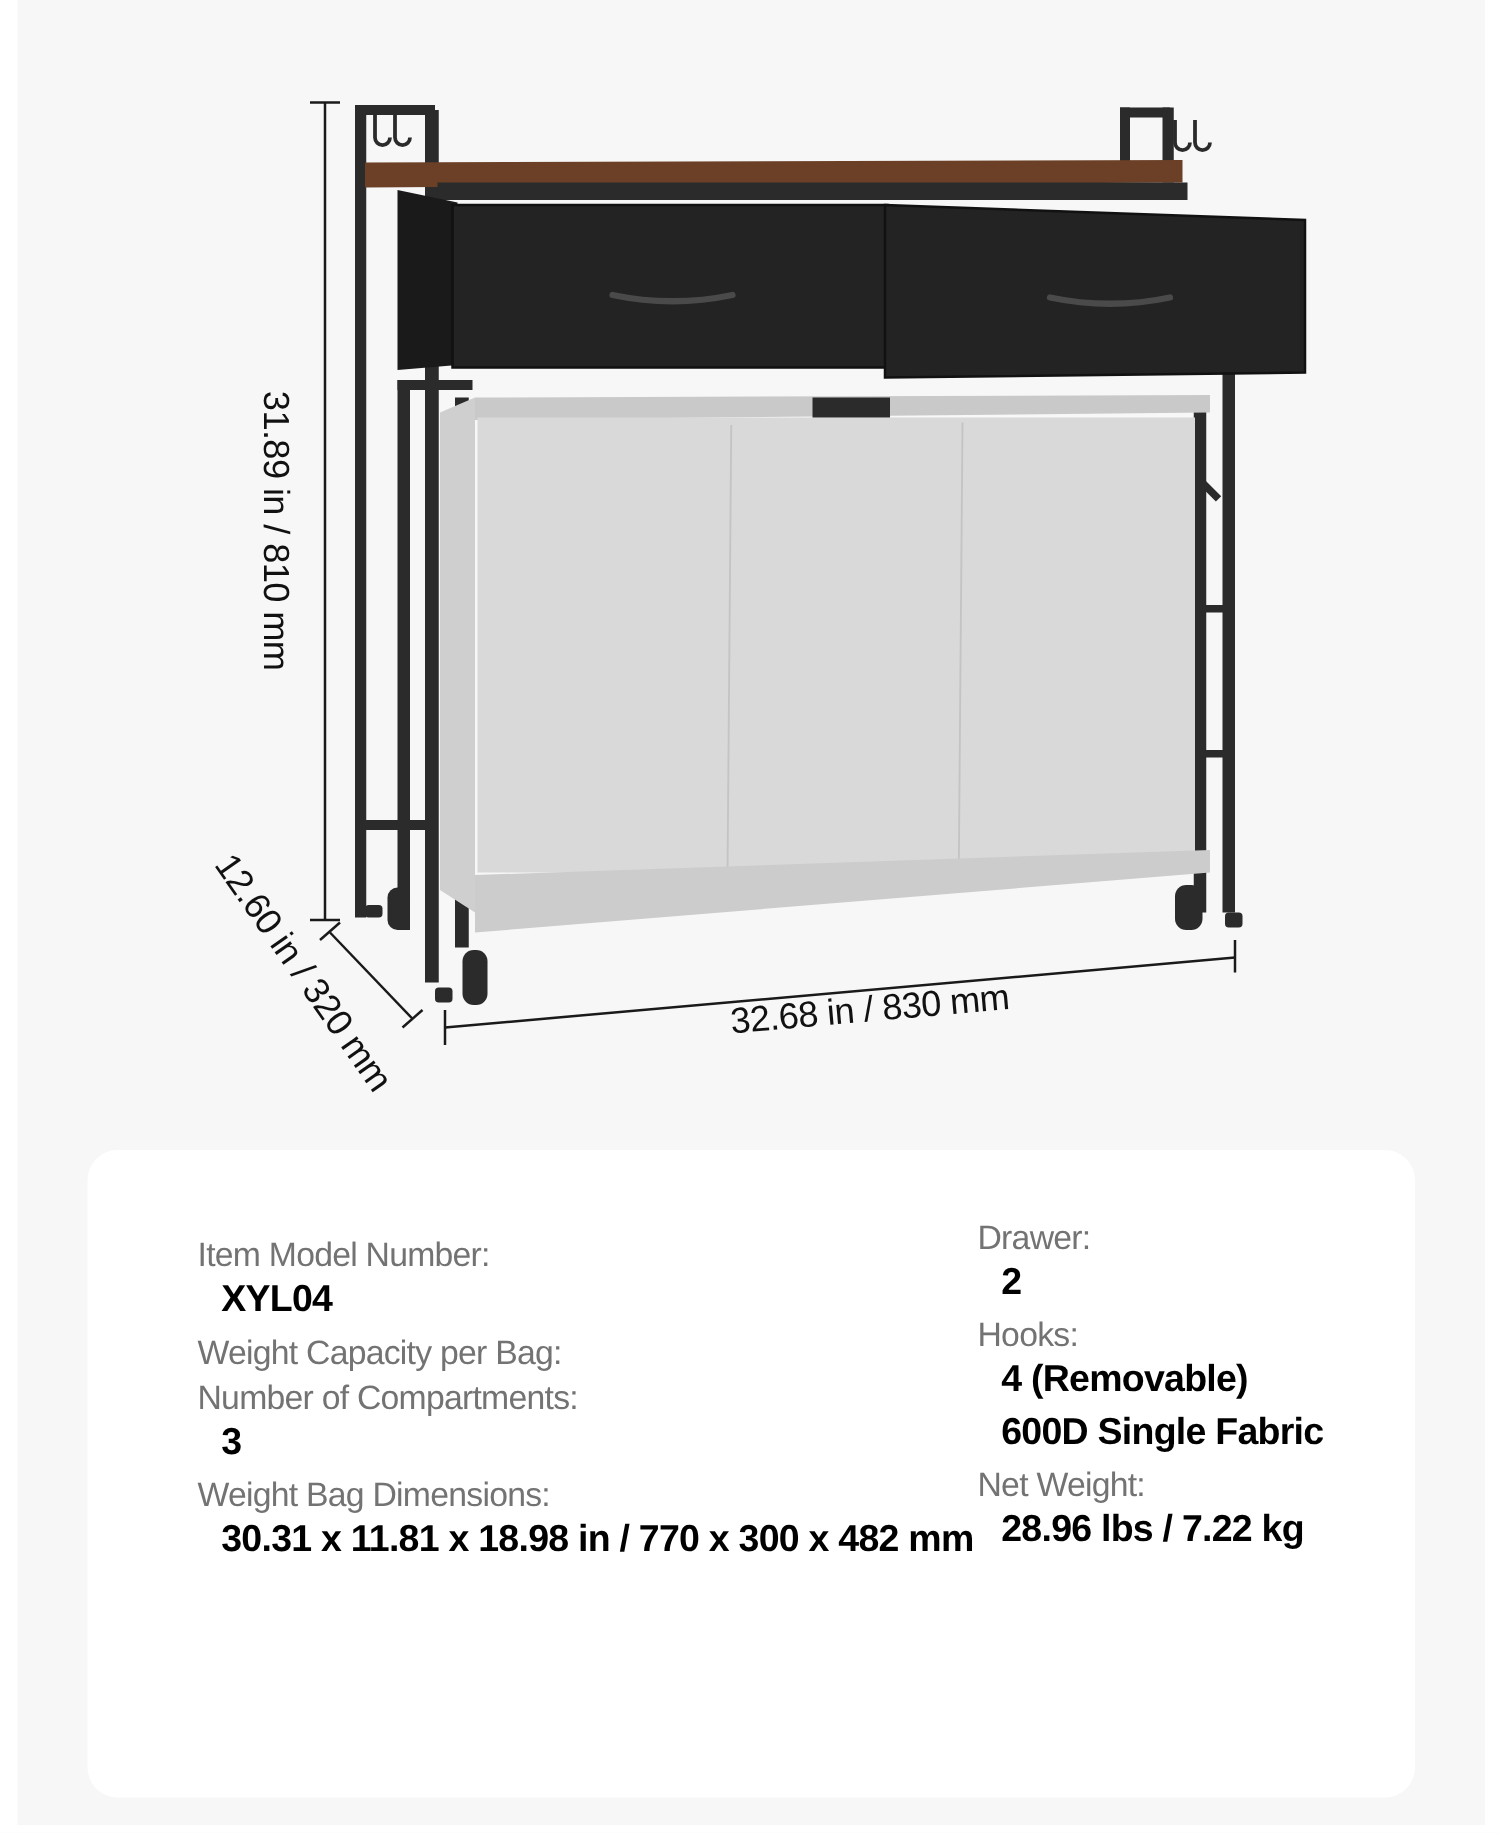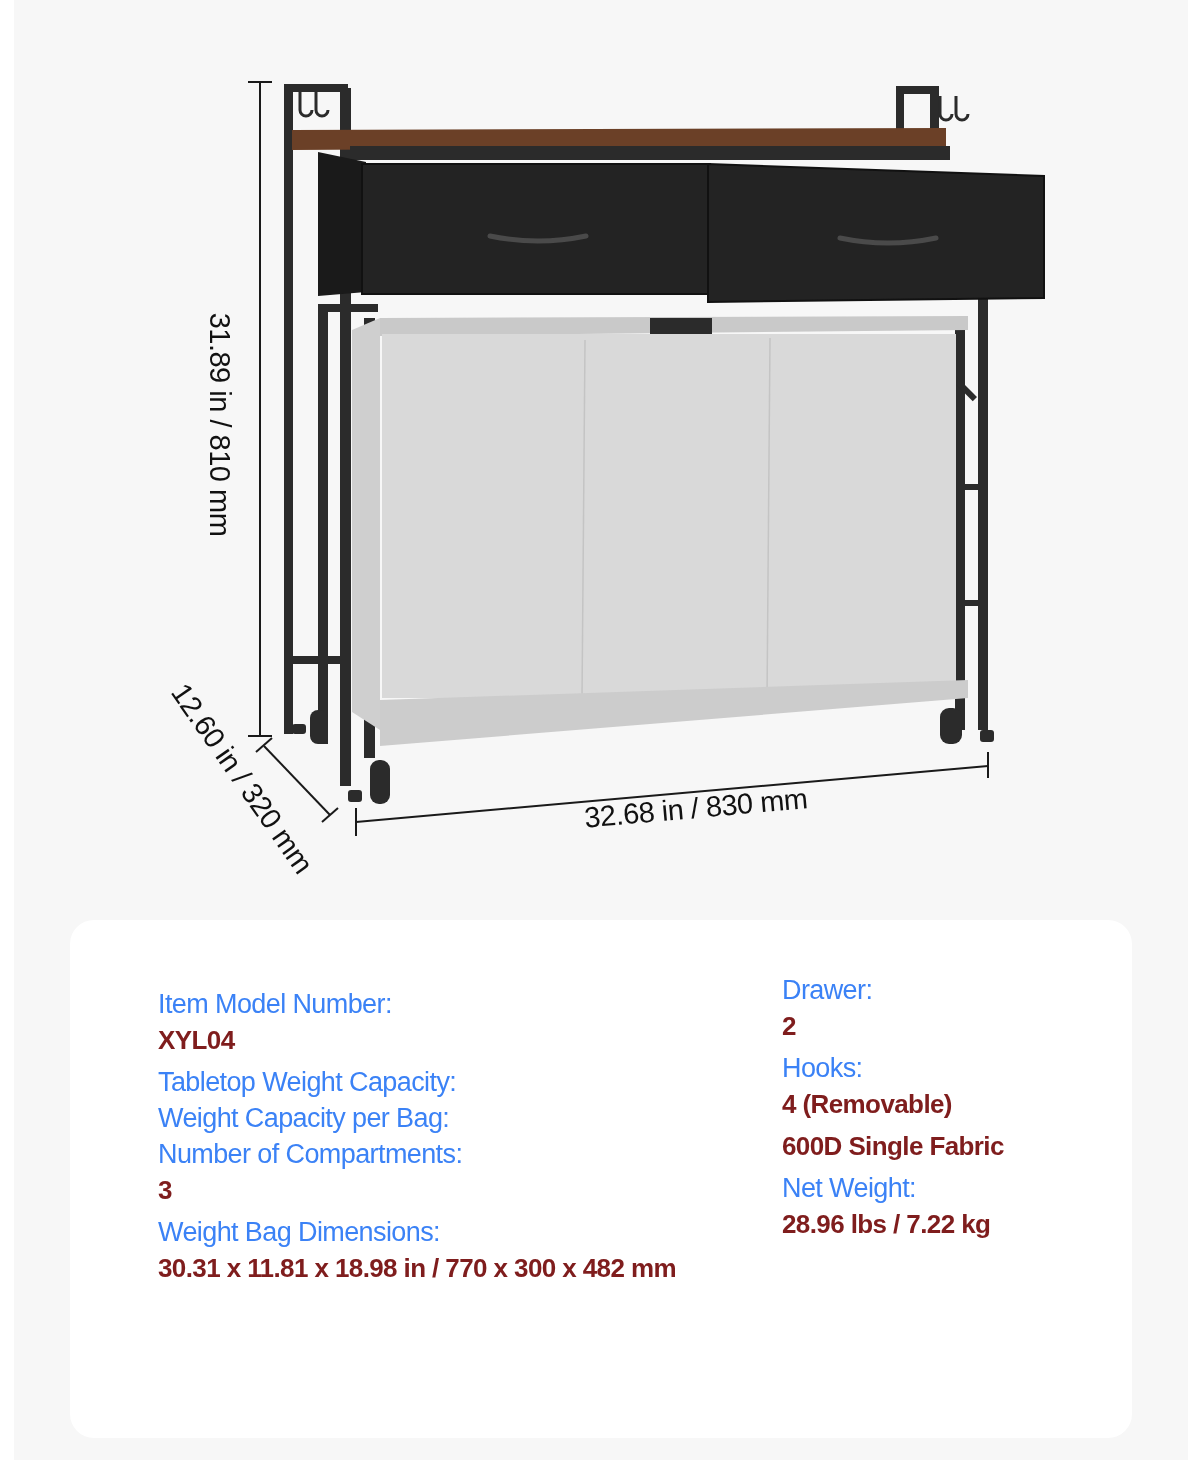--- a/index.html
+++ b/index.html
@@ -9,22 +9,22 @@
     .dim-label { position: absolute; color: #111; font-size: 29px; letter-spacing: -0.5px; white-space: nowrap; transform-origin: center center; }
     .dim-height { left: 108px; top: 408px; transform: rotate(90deg); }
     .dim-depth { left: 130px; top: 762px; transform: rotate(55deg); }
     .dim-width { left: 584px; top: 792px; transform: rotate(-5deg); }
 
     .spec-card { position: absolute; left: 70px; top: 920px; width: 1062px; height: 518px; background: #ffffff; border-radius: 24px; }
     .col { position: absolute; top: 0; }
     .col-left { left: 88px; top: 66px; }
     .col-right { left: 712px; top: 52px; }
     .spec { margin: 0; }
-    .spec-label { color: #3b82f6; font-size: 27px; line-height: 36px; letter-spacing: -0.6px; white-space: nowrap; }
-    .spec-value { color: #7f1d1d; font-size: 26px; font-weight: bold; line-height: 36px; letter-spacing: -0.6px; white-space: nowrap; margin-bottom: 6px; }
+    .spec-label { color: #737373; font-size: 27px; line-height: 36px; letter-spacing: -0.6px; white-space: nowrap; }
+    .spec-value { color: #000000; font-size: 30px; font-weight: bold; line-height: 36px; letter-spacing: -0.6px; white-space: nowrap; margin-bottom: 6px; margin-left: 19px; }
   </style>
 </head>
 <body>
 
 <div class="page-bg"></div>
 
 <div class="figure">
   <svg width="1200" height="900" viewBox="0 0 1200 900" style="position:absolute;left:0;top:0;">
 
     <g stroke="#1a1a1a" stroke-width="2" fill="none">
@@ -108,21 +108,20 @@
   <div class="dim-label dim-width">32.68 in / 830 mm</div>
 </div>
 
 <div class="spec-card">
   <div class="col col-left">
     <div class="spec">
       <div class="spec-label">Item Model Number:</div>
       <div class="spec-value">XYL04</div>
     </div>
     <div class="spec">
-      <div class="spec-label">Tabletop Weight Capacity:</div>
     </div>
     <div class="spec">
       <div class="spec-label">Weight Capacity per Bag:</div>
     </div>
     <div class="spec">
       <div class="spec-label">Number of Compartments:</div>
       <div class="spec-value">3</div>
     </div>
     <div class="spec">
       <div class="spec-label">Weight Bag Dimensions:</div>

